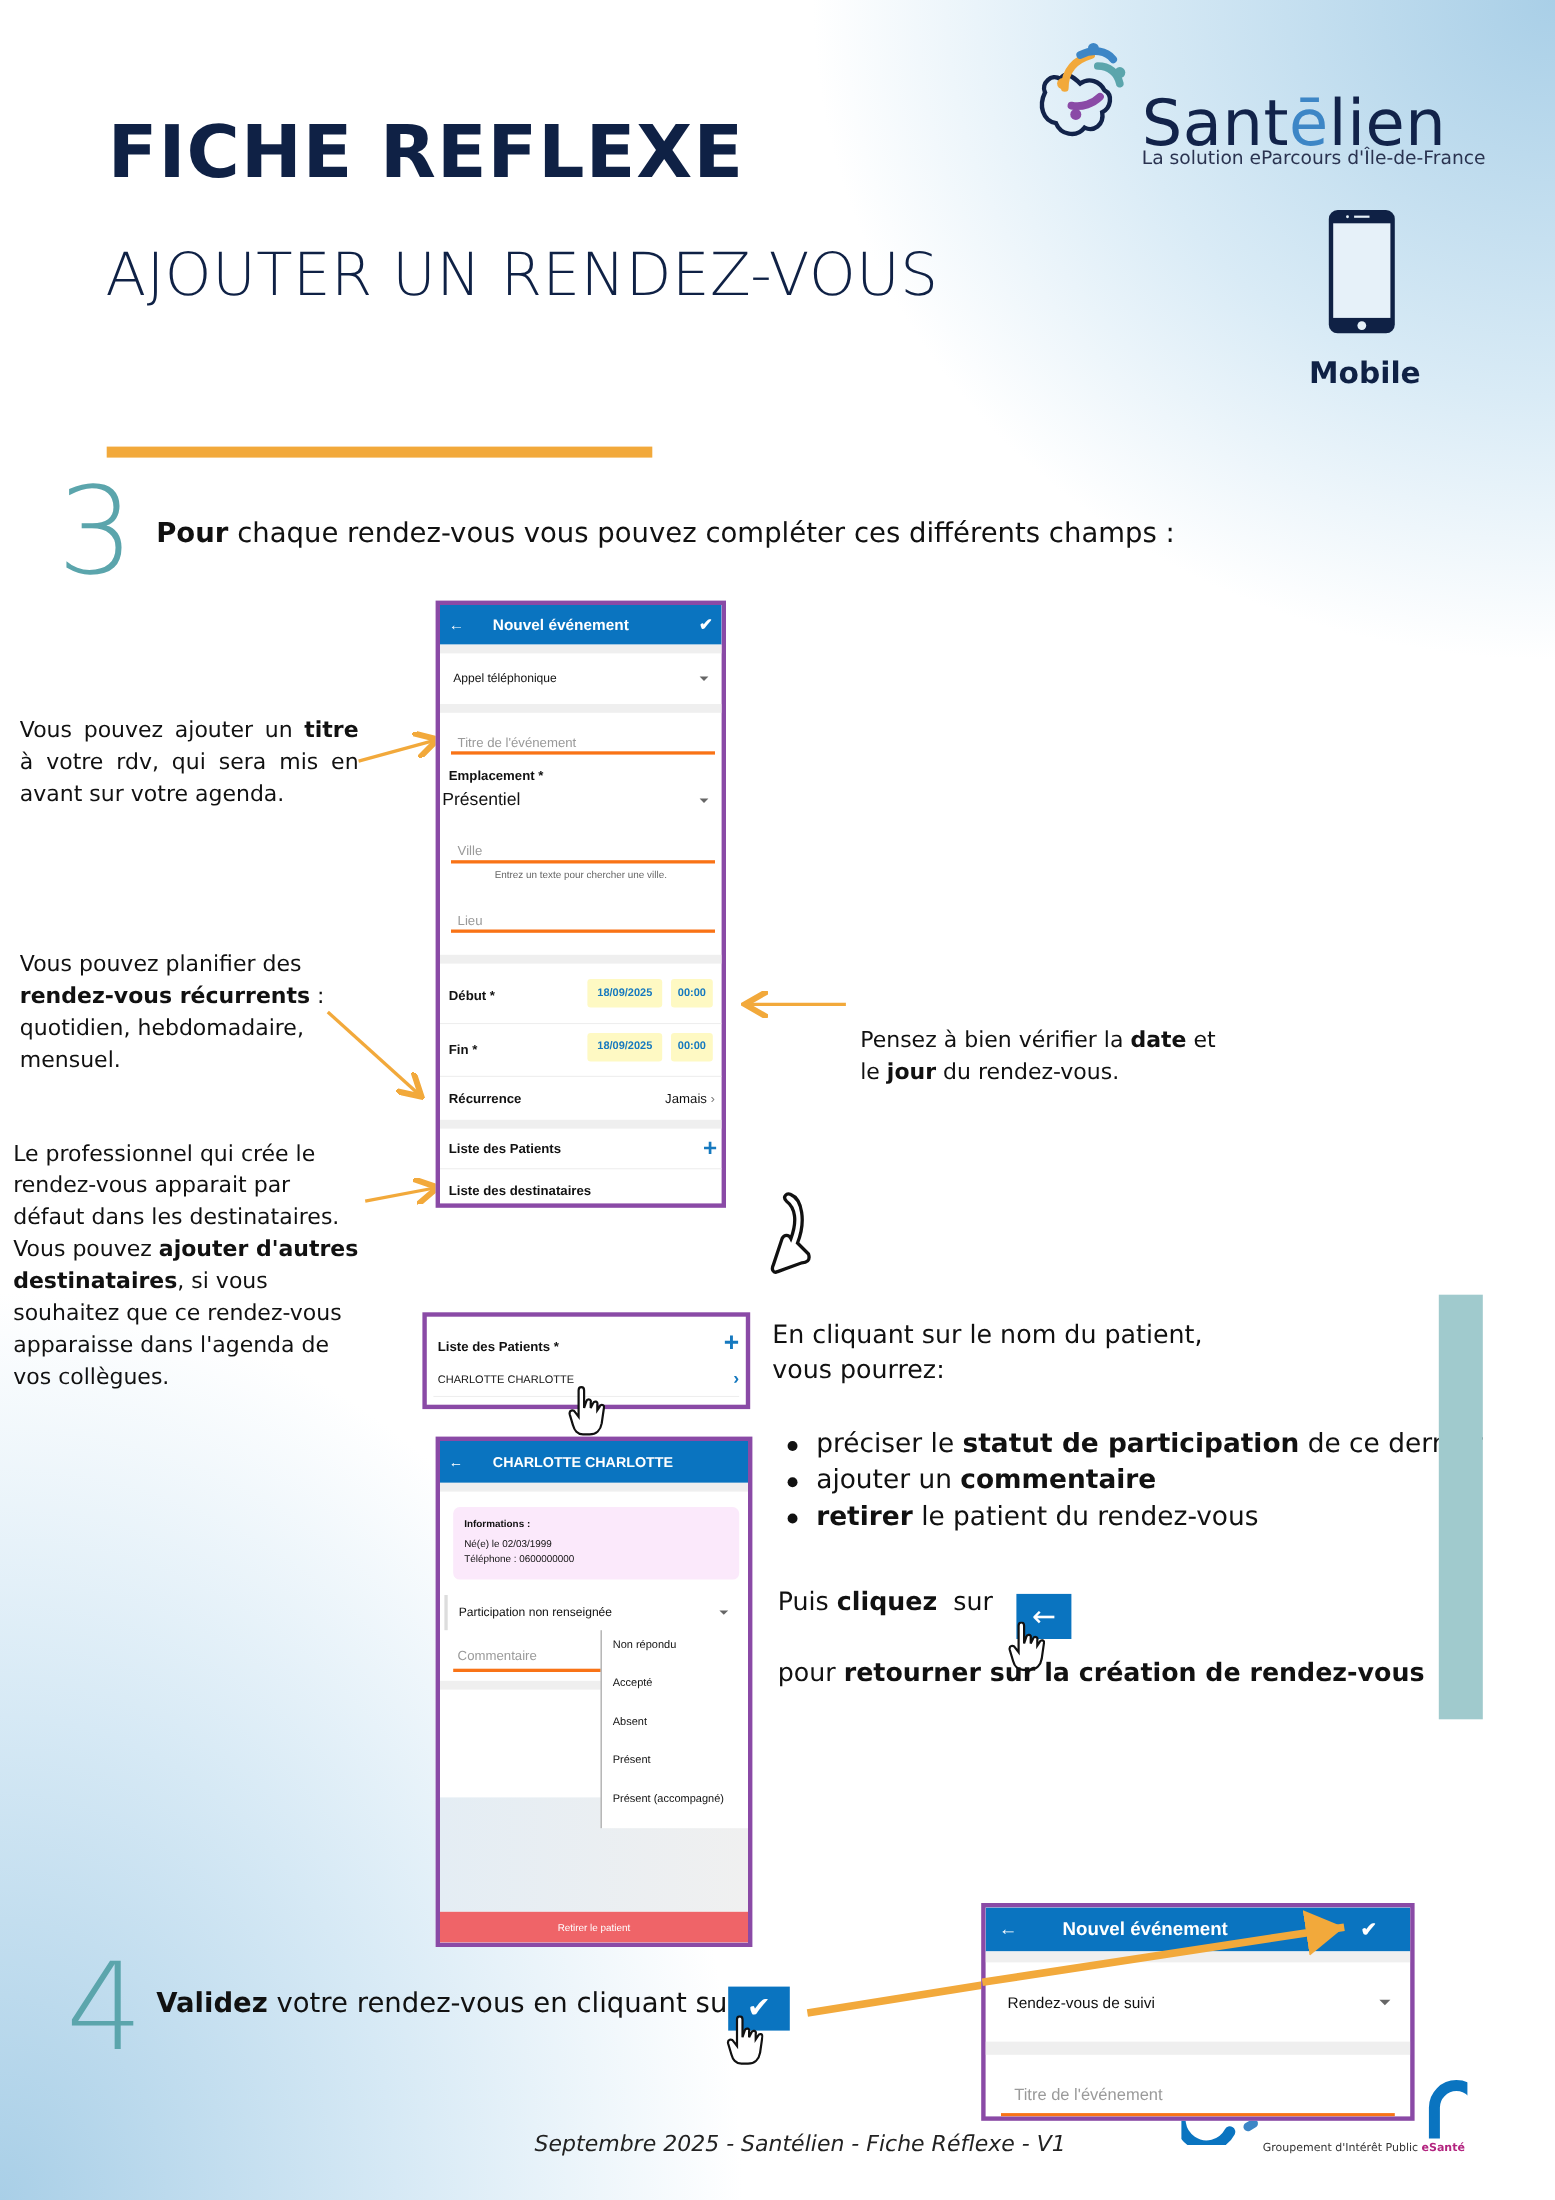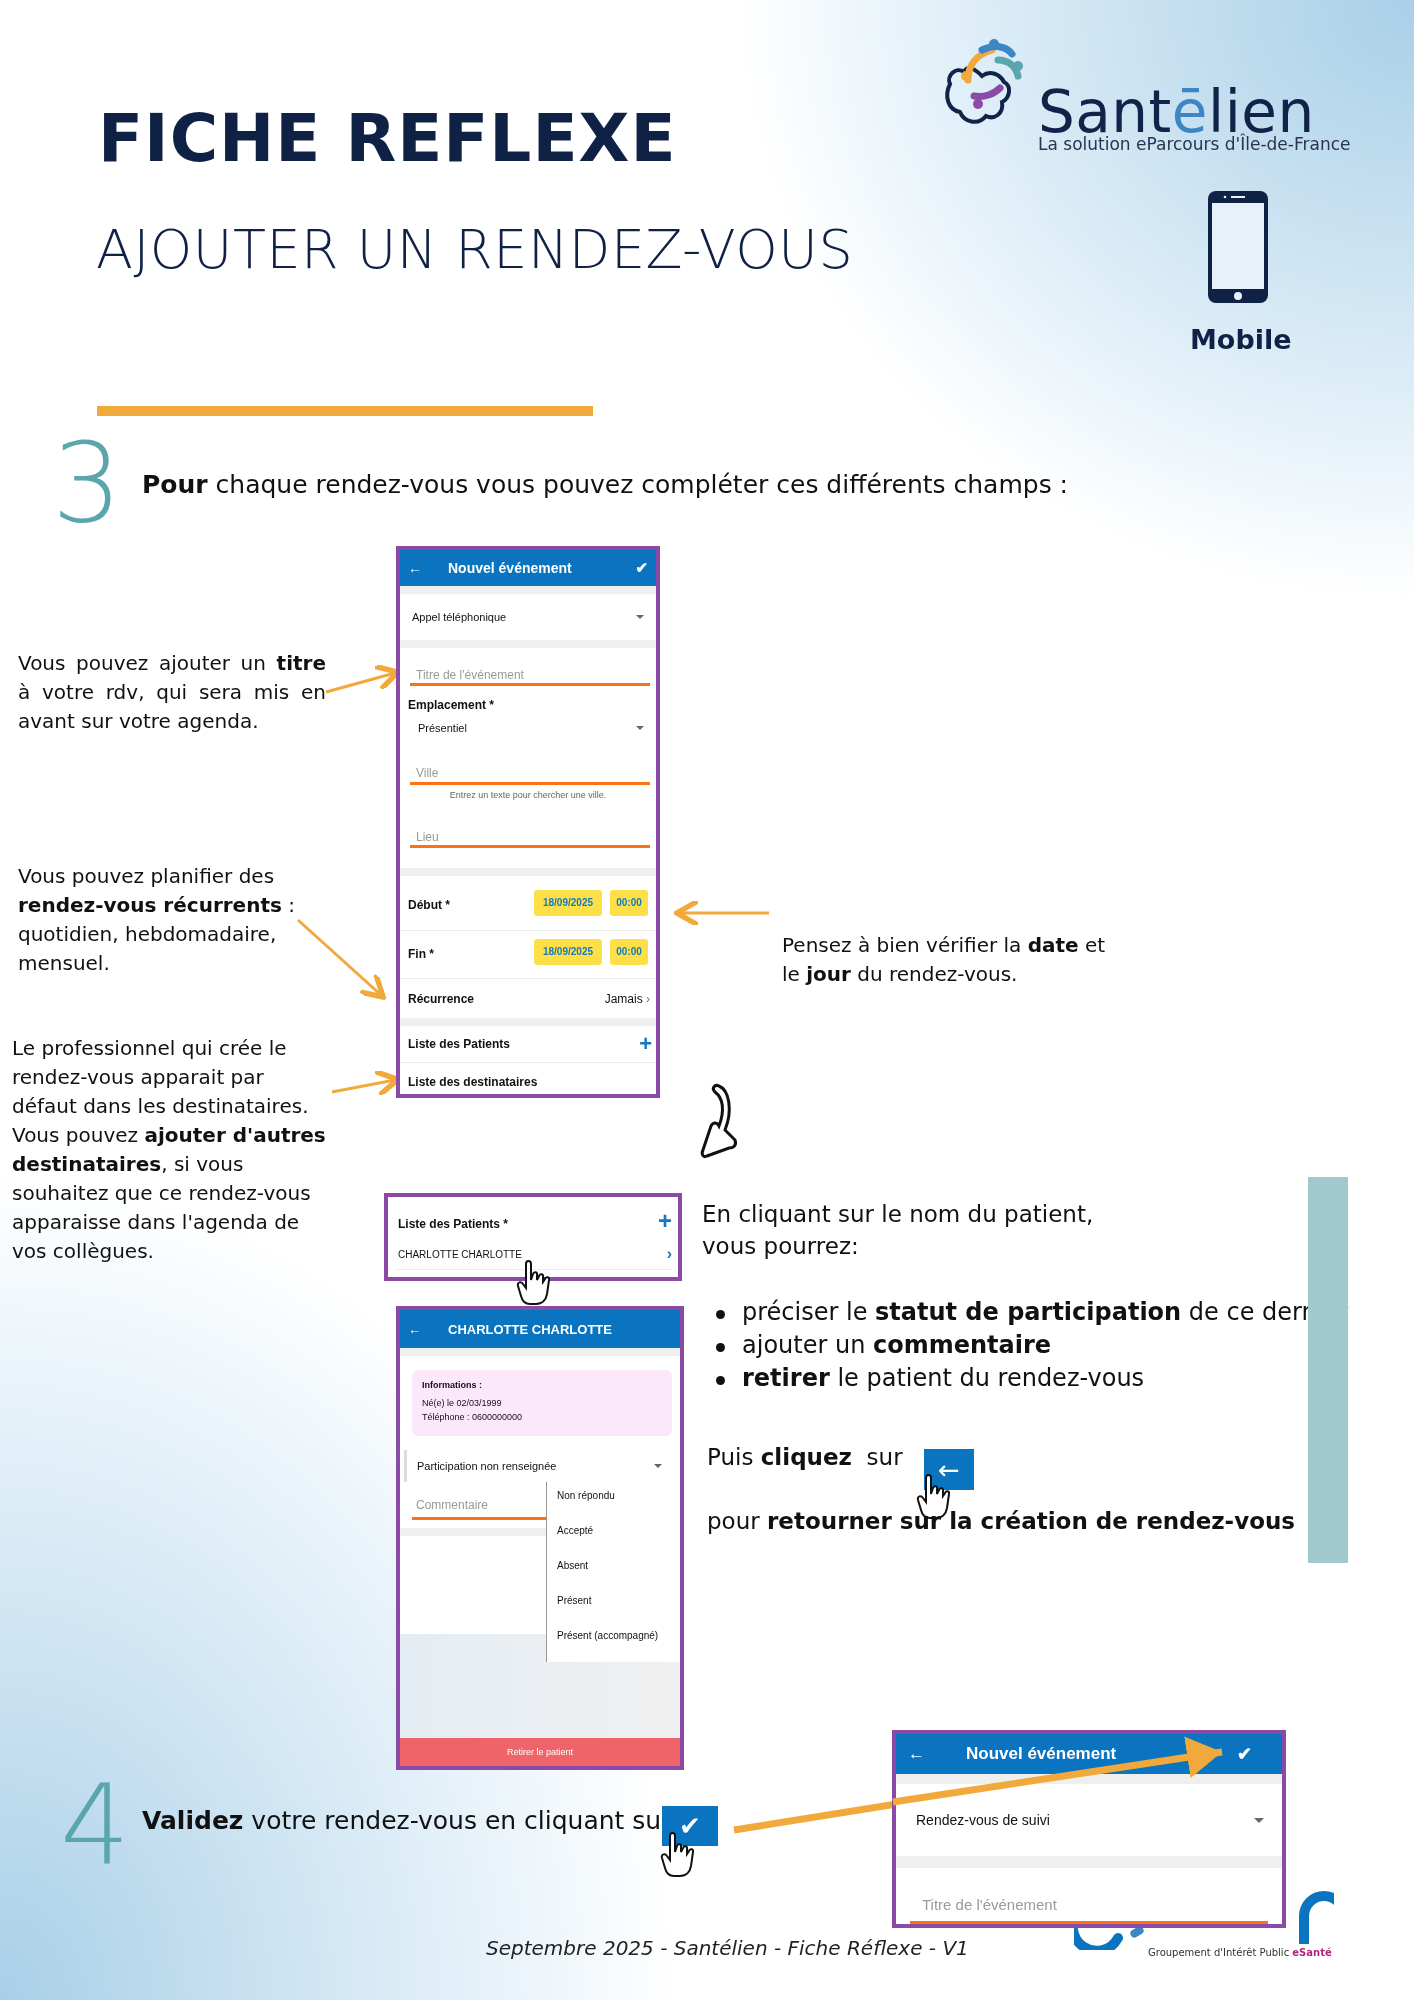--- a/index.html
+++ b/index.html
@@ -59,21 +59,21 @@
   
   .scrB { left: 384px; top: 1193px; width: 298px; height: 88px; }
   
   .scrC { left: 396px; top: 1306px; width: 288px; height: 464px; }
   
   .scrD { left: 892px; top: 1730px; width: 394px; height: 198px; }
 
   .blue { color: #1679bf; }
   .bold { font-weight: 700; }
 
-  .datechip { position: absolute; background: #fde047; color: #1679bf; font-weight: 700; font-size: 10px; border-radius: 3px; text-align: center; line-height: 26px; height: 26px; }
+  .datechip { position: absolute; background: #fef9c3; color: #1679bf; font-weight: 700; font-size: 10px; border-radius: 3px; text-align: center; line-height: 26px; height: 26px; }
 
   .hand { position: absolute; }
 
   .teal-bar { left: 1308px; top: 1177px; width: 40px; height: 386px; background: #a0cacd; }
 
   .icon-btn { position: absolute; background: #0a74c0; color: #fff; display: flex; align-items: center; justify-content: center; }
 
   .footer { left: 486px; top: 1936px; font-style: italic; font-size: 20px; color: #222; }
   .gip-logo { left: 1074px; top: 1880px; }
   .gip-tag { left: 1148px; top: 1947px; font-size: 10px; color: #333; }
@@ -145,21 +145,21 @@
     <span style="font-size:15px;">✔</span>
   </div>
   <div class="gray-sep" style="height:8px;"></div>
   <div class="row" style="top:44px;height:46px;padding:0 12px;display:flex;align-items:center;justify-content:space-between;">
     <span>Appel téléphonique</span>
     <span class="caret"></span>
   </div>
   <div class="gray-sep row" style="top:90px;height:8px;"></div>
   <div class="row placeholder field-underline" style="top:110px;left:10px;right:6px;height:26px;padding:8px 6px 0 6px;font-size:12px;">Titre de l'événement</div>
   <div class="row bold" style="top:148px;padding-left:8px;font-size:12px;">Emplacement *</div>
-  <div class="row" style="top:168px;height:20px;padding:0 12px 0 18px;display:flex;align-items:center;justify-content:space-between;font-size:11px;">
+  <div class="row" style="top:168px;height:20px;padding:0 12px 0 2px;display:flex;align-items:center;justify-content:space-between;font-size:16px;">
     <span>Présentiel</span>
     <span class="caret"></span>
   </div>
   <div class="row placeholder field-underline" style="top:210px;left:10px;right:6px;height:24px;padding:6px 6px 16px 6px;font-size:12px;">Ville</div>
   <div class="row" style="top:240px;text-align:center;font-size:9px;color:#666;">Entrez un texte pour chercher une ville.</div>
   <div class="row placeholder field-underline" style="top:274px;left:10px;right:6px;height:24px;padding:6px 6px 0 6px;font-size:12px;">Lieu</div>
   <div class="gray-sep row" style="top:318px;height:8px;"></div>
 
   <div class="row bold" style="top:348px;padding-left:8px;font-size:12px;">Début *</div>
   <div class="datechip" style="left:134px;top:340px;width:68px;">18/09/2025</div>

